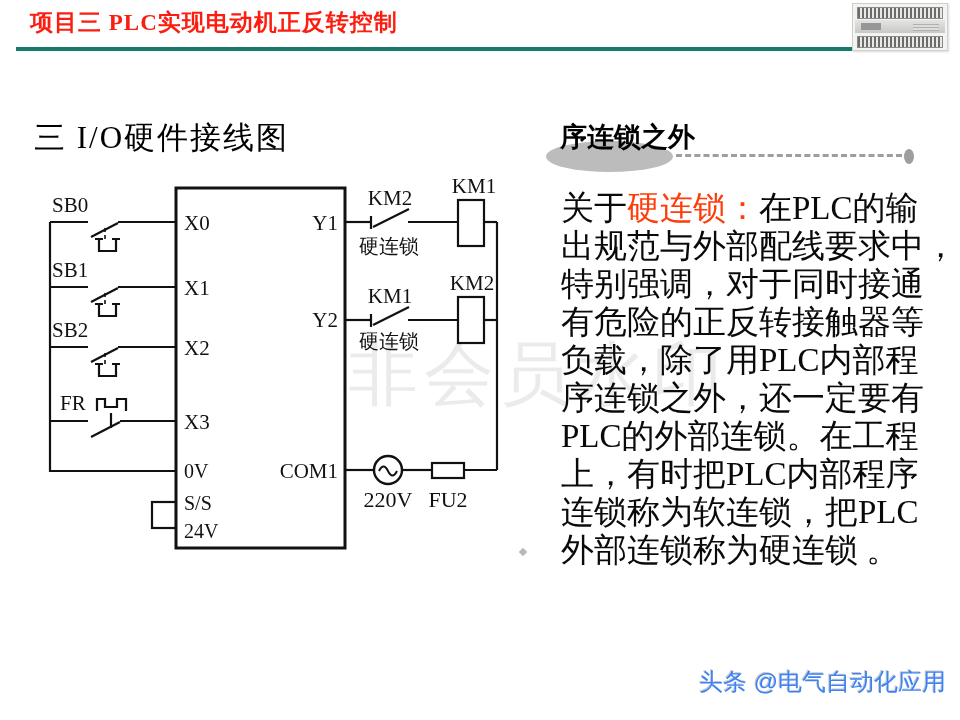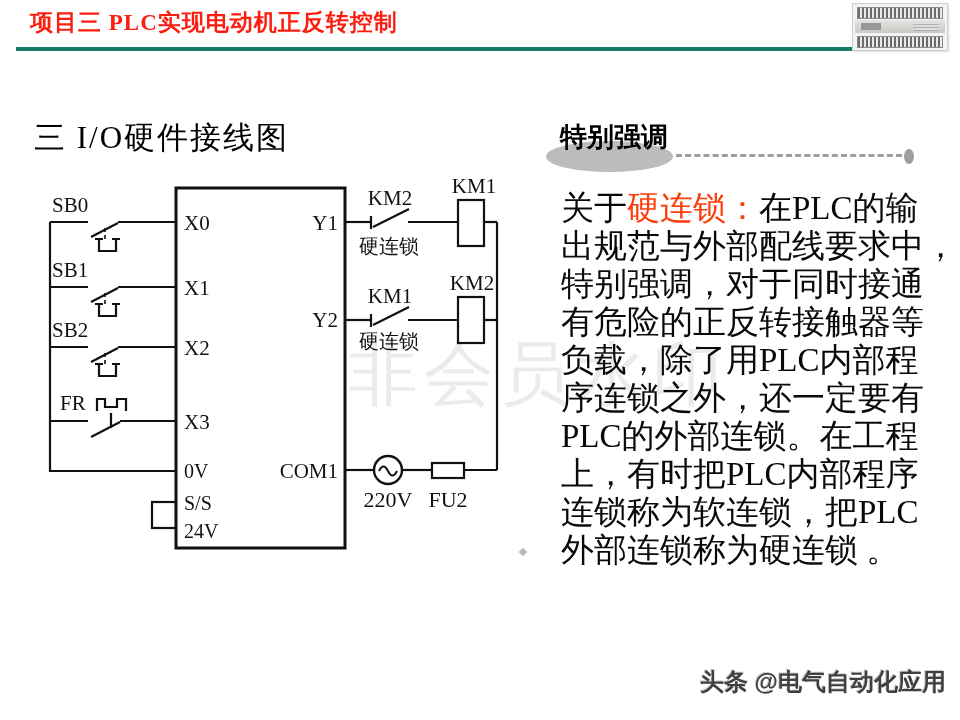--- a/index.html
+++ b/index.html
@@ -45,22 +45,22 @@
 
   
   .watermark{left:348px;top:328px;font-size:70px;letter-spacing:6px;
              color:rgba(0,0,0,0.08);white-space:nowrap;pointer-events:none;
              font-family:"Liberation Sans", sans-serif;}
 
   .sparkle{left:520px;top:549px;width:6px;height:6px;background:#9a9a9a;
            transform:rotate(45deg);opacity:.7;}
 
   
-  .credit{right:14px;top:666px;font-size:24px;font-weight:bold;
-          font-family:"Liberation Sans", sans-serif;color:#404040;
+  .credit{right:14px;top:666px;font-size:24px;font-weight:normal;
+          font-family:"Liberation Sans", sans-serif;color:#3b82f6;
           text-shadow:1px 1px 0 #ffffff,-1px -1px 0 #c9c9c9;white-space:nowrap;}
 
   svg text{font-family:"Liberation Serif", serif;fill:#111;}
 </style>
 </head>
 <body>
 
 <div class="abs hdr-title">项目三 PLC实现电动机正反转控制</div>
 <div class="abs hdr-rule"></div>
 
@@ -171,21 +171,21 @@
 
   <text x="390" y="303" font-size="21" text-anchor="middle">KM1</text>
   <text x="359" y="348" font-size="20">硬连锁</text>
   <text x="472" y="290" font-size="21" text-anchor="middle">KM2</text>
 
   <text x="388" y="507" font-size="22" text-anchor="middle">220V</text>
   <text x="448" y="507" font-size="22" text-anchor="middle">FU2</text>
 </svg>
 
 <div class="abs callout-ellipse"></div>
-<div class="abs callout-label">特别强调</div>
+<div class="abs callout-label">序连锁之外</div>
 <div class="abs callout-dash"></div>
 <div class="abs callout-dot"></div>
 
 <div class="abs note"><span>关于</span><span class="hl">硬连锁：</span><span class="body">在PLC的输
 出规范与外部配线要求中，
 特别强调，对于同时接通
 有危险的正反转接触器等
 负载，除了用PLC内部程
 序连锁之外，还一定要有
 PLC的外部连锁。在工程

